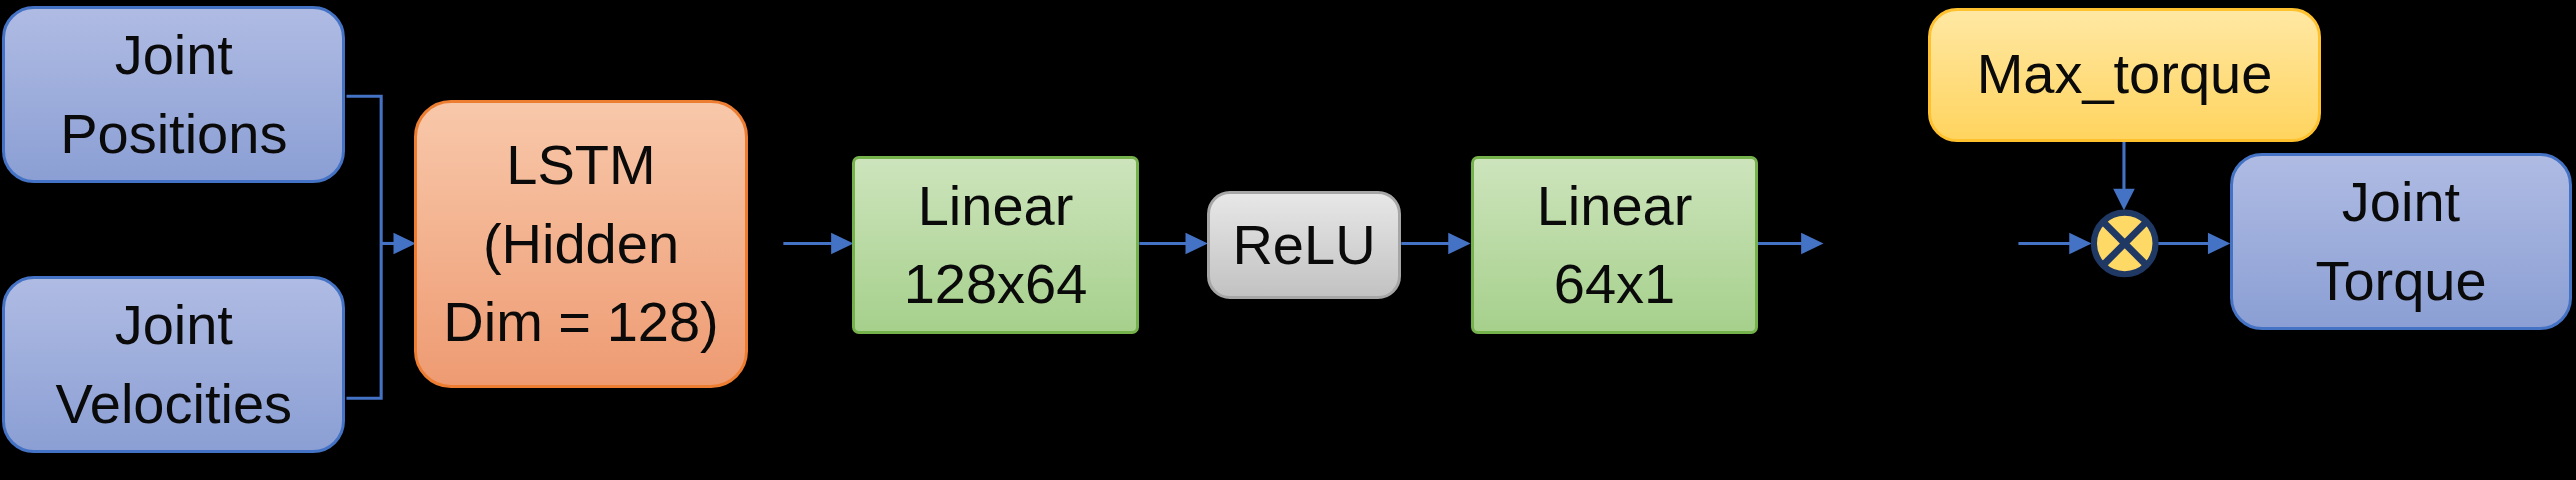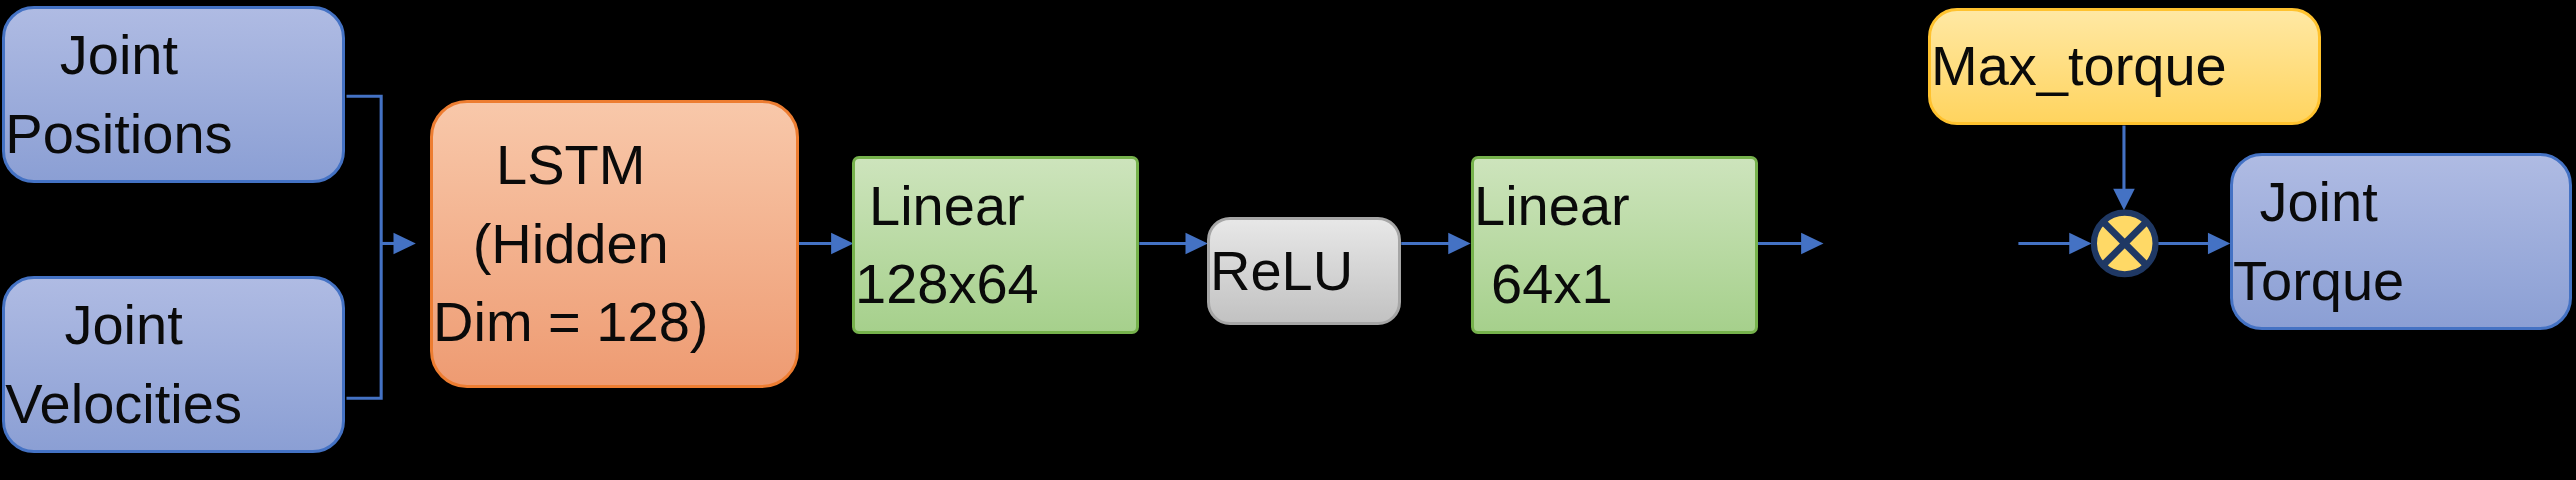--- a/index.html
+++ b/index.html
@@ -17,21 +17,21 @@
     pointer-events:none;
   }
   .conn  { stroke:var(--arrow,#4472C4); stroke-width:4; fill:none; }
   .aline { stroke:var(--arrow,#4472C4); stroke-width:4; }
   .ahead { fill:var(--arrow,#4472C4); stroke:none; }
   .mult-circle { fill:var(--multiply-fill,#FFD966); stroke:var(--multiply-border,#1F3864); stroke-width:8; }
   .mult-x { stroke:var(--multiply-border,#1F3864); stroke-width:9; }
 
   .node {
     position:absolute; box-sizing:border-box;
-    display:flex; align-items:center; 
+    display:flex; align-items:center; justify-content:center;
     text-align:center; color:var(--text,#0a0a0a);
   }
   .label { white-space:pre-line; font-size:56px; line-height:1.4; }
 
   .blue {
     background:linear-gradient(180deg, var(--blue-top,#AFBBE3), var(--blue-bottom,#8B9FD4));
     border:3.1px solid var(--blue-border,#4472C4);
     border-radius:32px;
   }
   .orange {
@@ -41,21 +41,20 @@
   }
   .green {
     background:linear-gradient(180deg, var(--green-top,#CDE4BC), var(--green-bottom,#A6D08C));
     border:3.9px solid var(--green-border,#76B24C);
     border-radius:7px;
   }
   .gray {
     background:linear-gradient(180deg, var(--gray-top,#E7E7E7), var(--gray-bottom,#C2C2C2));
     border:3.1px solid var(--gray-border,#A6A6A6);
     border-radius:23px;
-    margin-top:26px;
   }
   .yellow {
     background:linear-gradient(180deg, var(--yellow-top,#FFE8A3), var(--yellow-bottom,#FFD45F));
     border:3.9px solid var(--yellow-border,#FFC22E);
     border-radius:29px;
   }
 </style>
 </head>
 <body>
 
@@ -115,42 +114,42 @@
   <div class="node blue" style="left:2.3px; top:6.2px; width:343px; height:177px;">
     <span class="label">Joint
 Positions</span>
   </div>
 
   <div class="node blue" style="left:2.3px; top:276px; width:343px; height:177px;">
     <span class="label">Joint
 Velocities</span>
   </div>
 
-  <div class="node orange" style="left:414px; top:100px; width:369px; height:288px;margin-left:16px;">
+  <div class="node orange" style="left:414px; top:100px; width:334px; height:288px;">
     <span class="label">LSTM
 (Hidden
 Dim = 128)</span>
   </div>
 
   <div class="node green" style="left:852px; top:156px; width:287px; height:178px;">
     <span class="label">Linear
 128x64</span>
   </div>
 
   <div class="node gray" style="left:1207px; top:191px; width:194px; height:108px;">
     <span class="label">ReLU</span>
   </div>
 
   <div class="node green" style="left:1471px; top:156px; width:287px; height:178px;">
     <span class="label">Linear
 64x1</span>
   </div>
 
 
-  <div class="node yellow" style="left:1928px; top:7.7px; width:393px; height:117px;">
+  <div class="node yellow" style="left:1928px; top:7.7px; width:393px; height:134px;">
     <span class="label">Max_torque</span>
   </div>
 
   <div class="node blue" style="left:2230px; top:153px; width:342px; height:177px;">
     <span class="label">Joint
 Torque</span>
   </div>
 
 </div>
 

